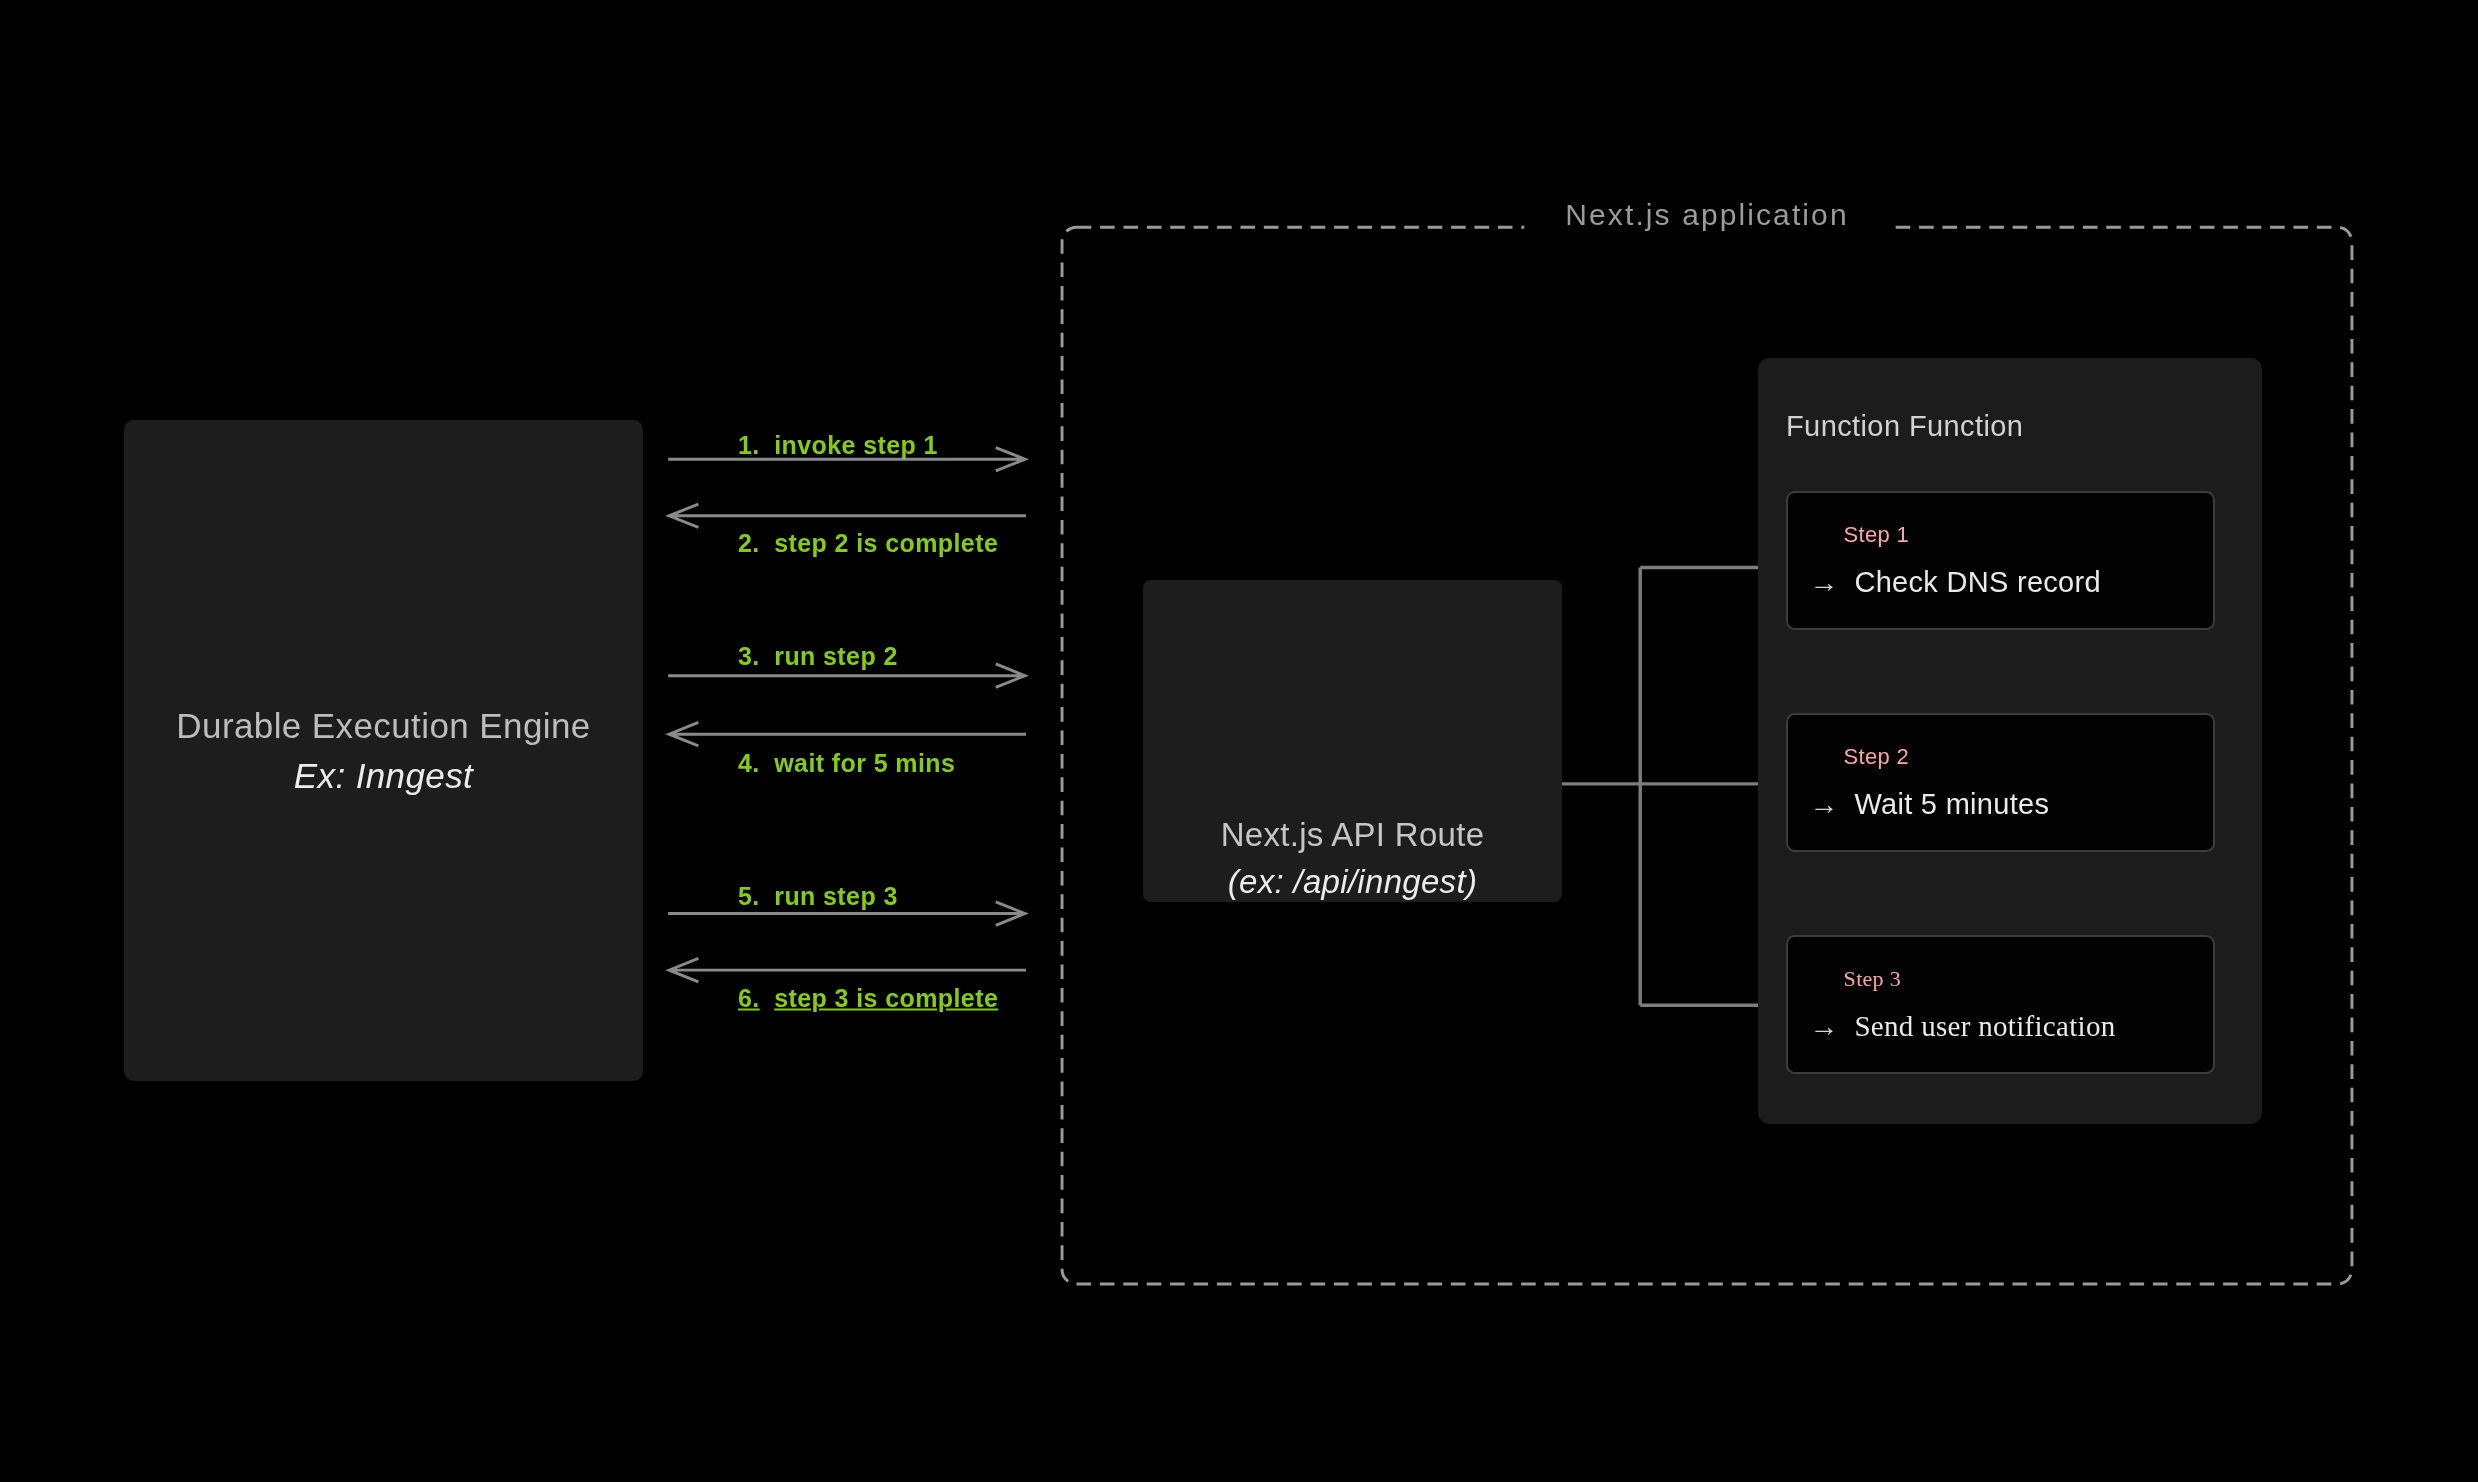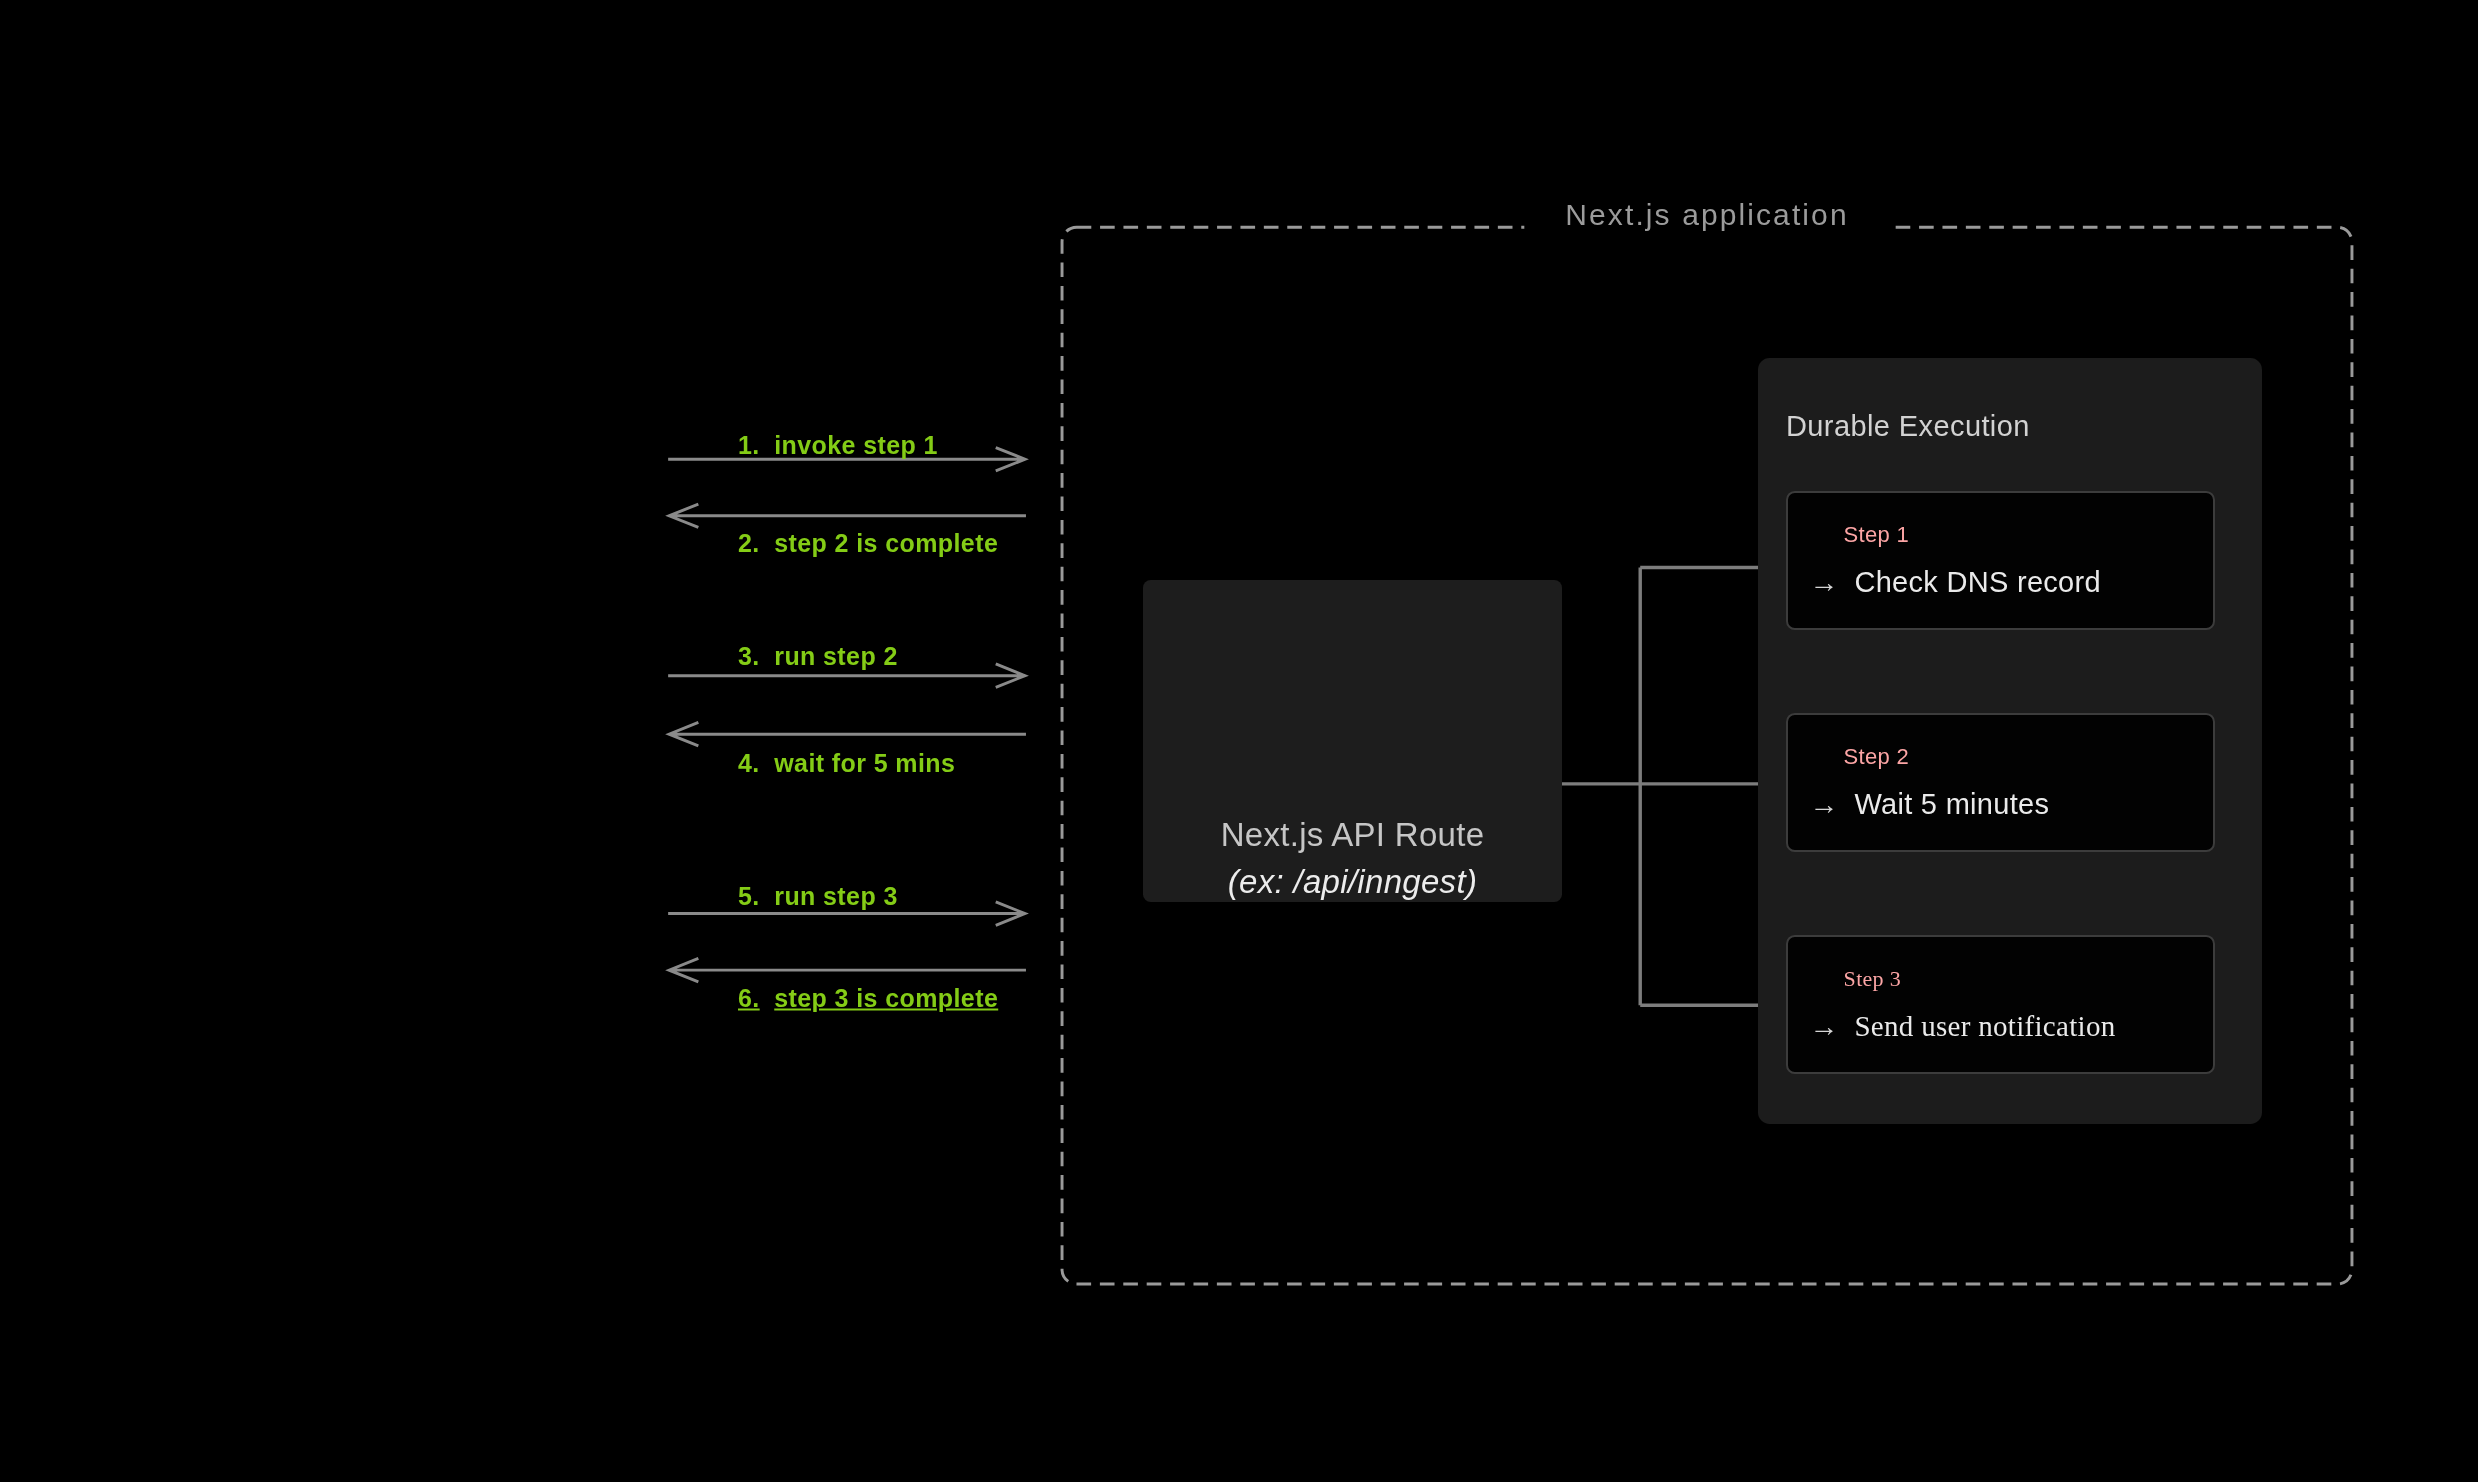--- a/index.html
+++ b/index.html
@@ -185,20 +185,24 @@
       <path d="M1682,1031 H1832"></path>
     </g>
     <circle cx="1577" cy="804" r="8.5" fill="#8a8a8a"></circle>
 
     <g stroke="#7d7d7d" stroke-width="2.5" fill="none">
       <path d="M2049,655 V718 M2040,707 L2049,721 L2058,707"></path>
       <path d="M2049,882 V945 M2040,934 L2049,948 L2058,934"></path>
     </g>
   </svg>
 
+  <div class="engine-box">
+    <div class="line1">Durable Execution Engine</div>
+    <div class="line2">Ex: Inngest</div>
+  </div>
 
   <div class="msg msg-1">
     <span class="num">1.</span><span class="txt">invoke step 1</span>
   </div>
   <div class="msg msg-2">
     <span class="num">2.</span><span class="txt">step 2 is complete</span>
   </div>
   <div class="msg msg-3">
     <span class="num">3.</span><span class="txt">run step 2</span>
   </div>
@@ -213,21 +217,21 @@
   </div>
 
   <div class="app-label">Next.js application</div>
 
   <div class="api-box">
     <div class="line1">Next.js API Route</div>
     <div class="line2">(ex: /api/inngest)</div>
   </div>
 
   <div class="df-panel">
-    <div class="df-title">Durable Execution</div>
+    <div class="df-title">Function Function</div>
 
     <div class="step-card card-1">
       <div class="step-label">Step 1</div>
       <div class="step-action">
         <span class="arrow-glyph">→</span>
         <span>Check DNS record</span>
       </div>
     </div>
 
     <div class="step-card card-2">

